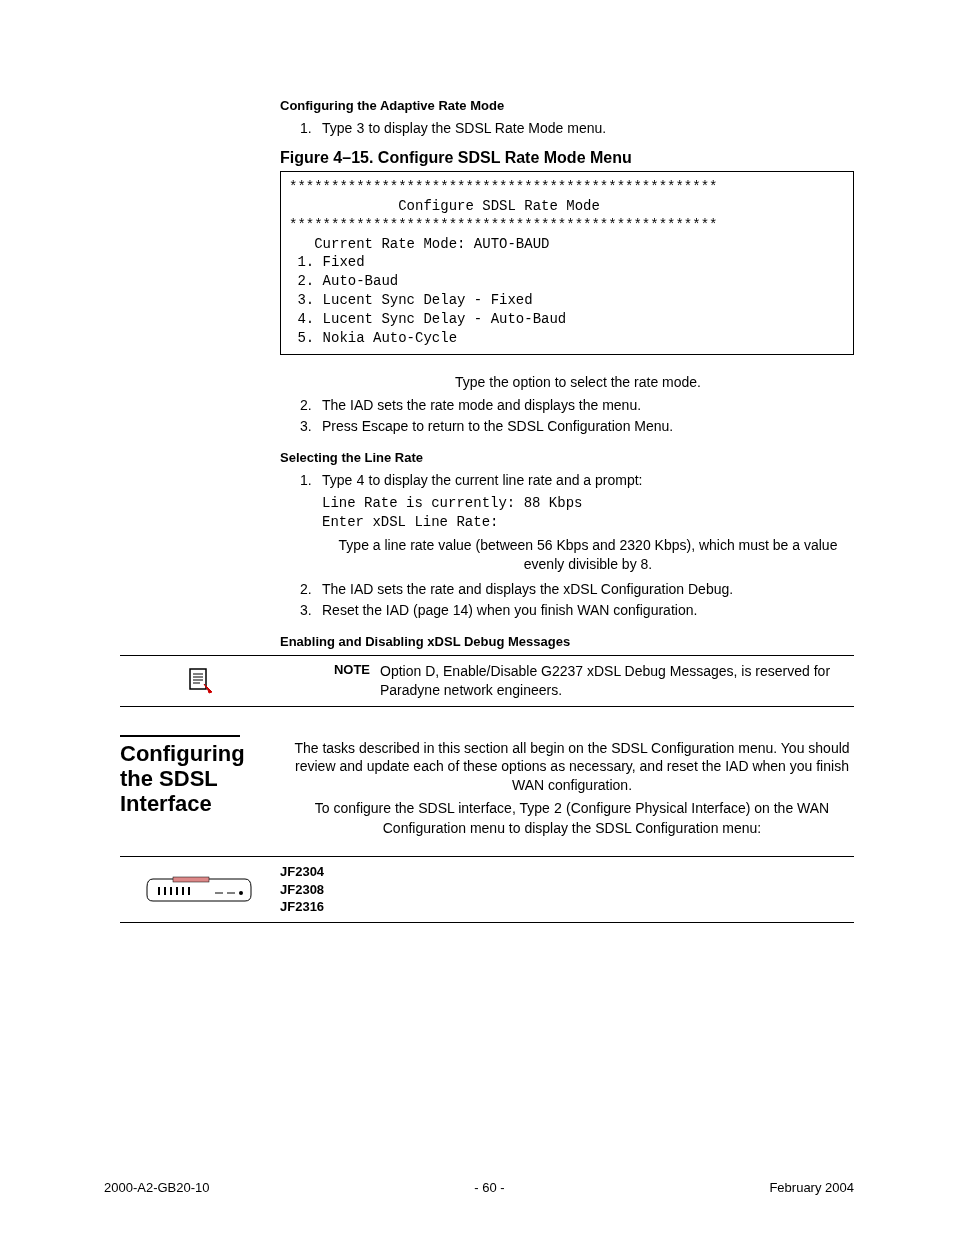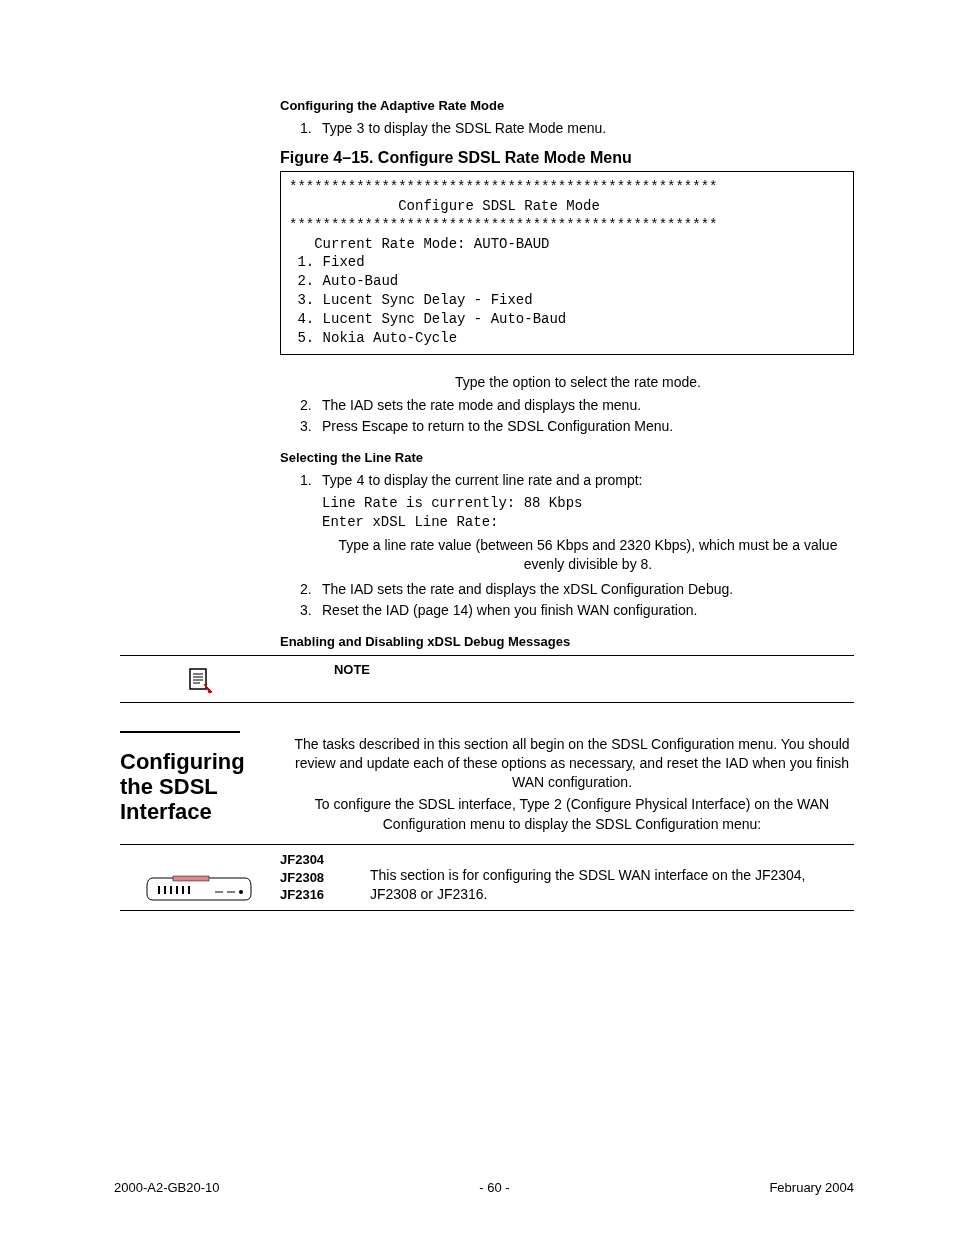--- a/index.html
+++ b/index.html
@@ -88,52 +88,52 @@
     display: flex;
     margin-top: 28px;
     margin-left: -160px;
   }
   .side-title-cell { width: 160px; padding-right: 10px; }
   .side-title {
     font-weight: bold;
     font-size: 22px;
     line-height: 1.15;
     border-top: 2px solid #000;
-    padding-top: 16px;
+    padding-top: 4px;
     display:inline-block;
     width: 120px;
   }
   .section-body { flex: 1; }
   .device-block {
     border-top: 1px solid #000;
     border-bottom: 1px solid #000;
     padding: 6px 0;
     display: flex;
     margin-left: -160px;
-    margin-top: 6px;
-    align-items: flex-end;
+    margin-top: 14px;
+    align-items: center;
   }
   .device-icon-cell {
     width: 160px;
     display:flex;
     justify-content:center;
     align-items:flex-start;
     padding-top:2px;
   }
   .device-models {
     font-weight: bold;
     font-size: 13px;
     width: 90px;
     line-height: 1.35;
   }
   .device-text { flex: 1; line-height: 1.35; }
   .footer {
     position: absolute;
     bottom: 40px;
-    left: 114px;
+    left: 104px;
     right: 100px;
     display: flex;
     justify-content: space-between;
     font-size: 13px;
   }
   svg { display:block; }
 </style>
 </head>
 <body>
 
@@ -206,20 +206,21 @@
         <svg width="28" height="30">
           <rect x="4" y="3" width="16" height="20" fill="none" stroke="#000" stroke-width="1.5"></rect>
           <line x1="7" y1="8" x2="17" y2="8" stroke="#000"></line>
           <line x1="7" y1="11" x2="17" y2="11" stroke="#000"></line>
           <line x1="7" y1="14" x2="17" y2="14" stroke="#000"></line>
           <line x1="7" y1="17" x2="14" y2="17" stroke="#000"></line>
           <path d="M 18 18 L 26 26 L 23 27 L 22 24 Z" fill="#c00" stroke="#c00"></path>
         </svg>
       </div>
       <div class="note-label">NOTE</div>
+      <div class="note-text">Option D, Enable/Disable G2237 xDSL Debug Messages, is reserved for Paradyne network engineers.</div>
     </div>
 
     <div class="section-row">
       <div class="side-title-cell">
         <div class="side-title">Configuring the SDSL Interface</div>
       </div>
       <div class="section-body">
         <p>The tasks described in this section all begin on the SDSL Configuration menu. You should review and update each of these options as necessary, and reset the IAD when you finish WAN configuration.</p>
         <p>
           <span>To configure the SDSL interface, Type </span><span class="mono">2</span><span> (Configure Physical Interface) on the WAN Configuration menu to display the SDSL Configuration menu:</span>
@@ -241,21 +242,20 @@
           <circle cx="96" cy="18" r="2" fill="#000"></circle>
           <line x1="82" y1="18" x2="90" y2="18" stroke="#000"></line>
           <line x1="70" y1="18" x2="78" y2="18" stroke="#000"></line>
         </svg>
       </div>
       <div class="device-models">
         <div>JF2304</div>
         <div>JF2308</div>
         <div>JF2316</div>
       </div>
-      <div class="device-text">This section is for configuring the SDSL WAN interface on the JF2304, JF2308 or JF2316.</div>
     </div>
 
   </div>
 
   <div class="footer">
     <span>2000-A2-GB20-10</span>
     <span>- 60 -</span>
     <span>February 2004</span>
   </div>
 </div>

